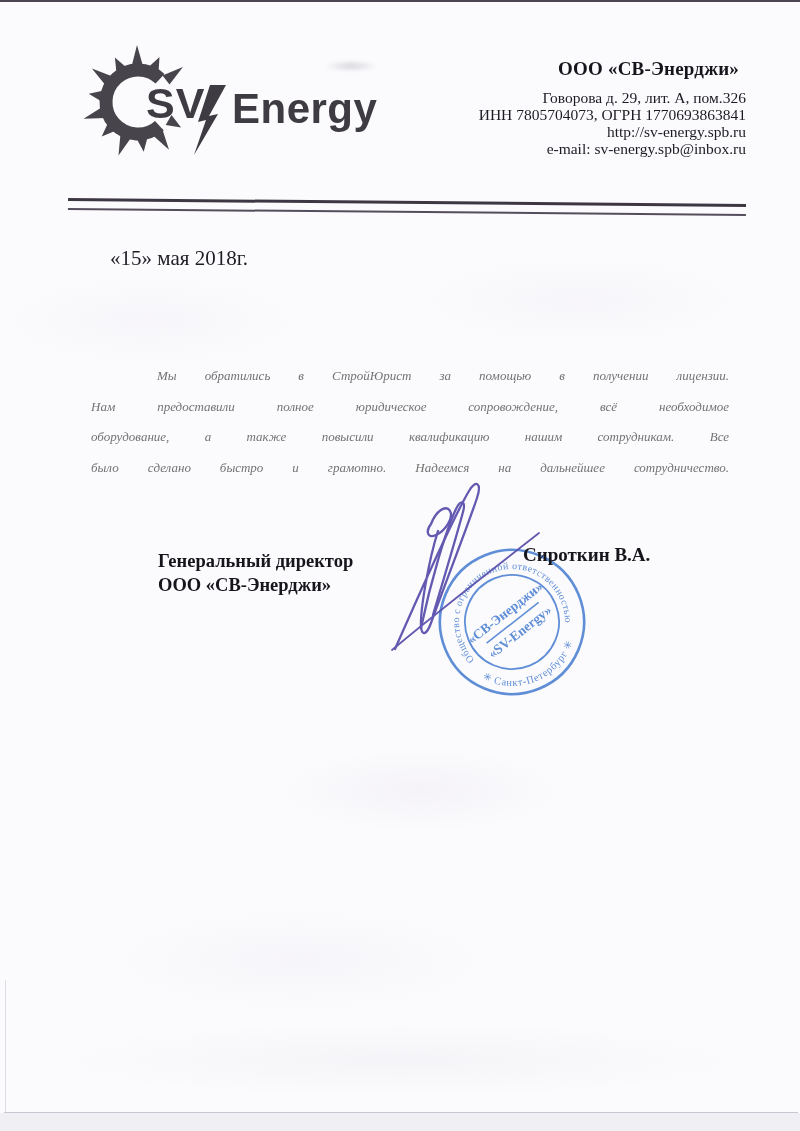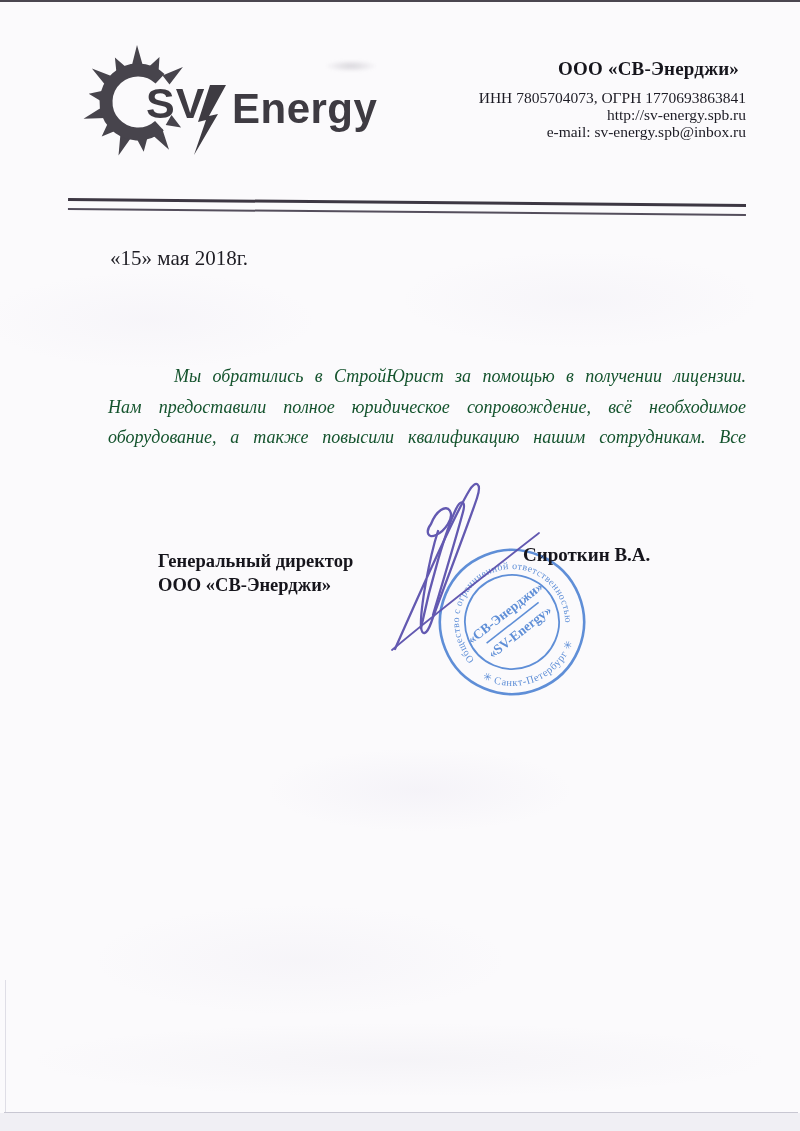--- a/index.html
+++ b/index.html
@@ -39,22 +39,22 @@
     padding-right: 7px; margin-bottom: 9px; color: #16151c;
   }
   .address-line { font-size: 15.5px; line-height: 17px; white-space: pre; color: #1c1b24; }
   .divider {
     position: absolute; left: 68px; top: 198px; width: 678px; height: 7px;
     border-top: 3px solid #3d3743; border-bottom: 2px solid #544e5c;
     transform: rotate(0.5deg); transform-origin: left center;
   }
   .date-line { position: absolute; left: 110px; top: 246px; font-size: 21px; }
   .body-text {
-    position: absolute; left: 108px; top: 361px; width: 638px;
-    font-size: 18px; font-style: italic; color: #14532d;
+    position: absolute; left: 91px; top: 361px; width: 638px;
+    font-size: 13px; font-style: italic; color: #737373;
   }
   .body-text .line {
     height: 30.5px; line-height: 30.5px;
     text-align: justify; text-align-last: justify; white-space: nowrap;
   }
   .body-text .line.indent { padding-left: 66px; }
   .sig-block {
     position: absolute; left: 158px; top: 550px;
     font-size: 18.5px; font-weight: bold; line-height: 23.5px; color: #16151c;
   }
@@ -80,33 +80,35 @@
       <path d="M89.5 44.6L102.9 26.9L82.5 35.6ZM78.5 32.4L79.5 16.9L68.1 27.5ZM63.1 26.4L57.0 5.0L51.6 26.6ZM46.7 27.8L34.9 17.6L36.5 33.1ZM32.6 36.5L11.9 28.5L25.9 45.8ZM23.9 50.5L8.7 53.7L22.0 61.8ZM22.3 66.9L3.5 78.7L25.7 77.9ZM28.3 82.3L21.7 96.4L36.2 90.6ZM40.5 93.4L38.5 115.6L51.2 97.4ZM56.3 98.0L63.7 111.7L67.7 96.7ZM72.5 94.9L89.0 109.8L82.2 88.7ZM85.7 85.0L101.1 87.4L91.5 75.1Z" fill="#47444c"></path>
       <circle cx="58" cy="62" r="32" fill="none" stroke="#47444c" stroke-width="13" stroke-dasharray="148 53.06" transform="rotate(48 58 62)"></circle>
     </g>
     <text x="66" y="78" font-family="Liberation Sans, sans-serif" font-size="43" font-weight="600" letter-spacing="1" fill="#3e3b42">SV</text>
     <polygon points="146,45 130,45 118,82 126,80 114,115 138,74 129,76" fill="#3e3b42"></polygon>
     <text x="152" y="83" font-family="Liberation Sans, sans-serif" font-size="42" font-weight="600" letter-spacing="0.5" fill="#3e3b42">Energy</text>
   </svg>
 
   <div class="header-right">
     <div class="company-name">ООО «СВ-Энерджи»</div>
+    <div class="address-line">Говорова д. 29, лит. А, пом.326</div>
     <div class="address-line">ИНН 7805704073, ОГРН 1770693863841</div>
     <div class="address-line">http://sv-energy.spb.ru</div>
     <div class="address-line">e-mail: sv-energy.spb@inbox.ru</div>
   </div>
 
   <div class="divider"></div>
 
   <div class="date-line">«15» мая 2018г.</div>
 
   <div class="body-text">
     <div class="line indent">Мы обратились в СтройЮрист за помощью в получении лицензии.</div>
     <div class="line">Нам предоставили полное юридическое сопровождение, всё необходимое</div>
     <div class="line">оборудование, а также повысили квалификацию нашим сотрудникам. Все</div>
+    <div class="line">было сделано быстро и грамотно. Надеемся на дальнейшее сотрудничество.</div>
   </div>
 
   <div class="sig-block">
     <div>Генеральный директор</div>
     <div>ООО «СВ-Энерджи»</div>
   </div>
 
   <div class="signer-name">Сироткин В.А.</div>
 
   <svg class="stamp-svg" width="200" height="200" viewBox="0 0 200 200">

